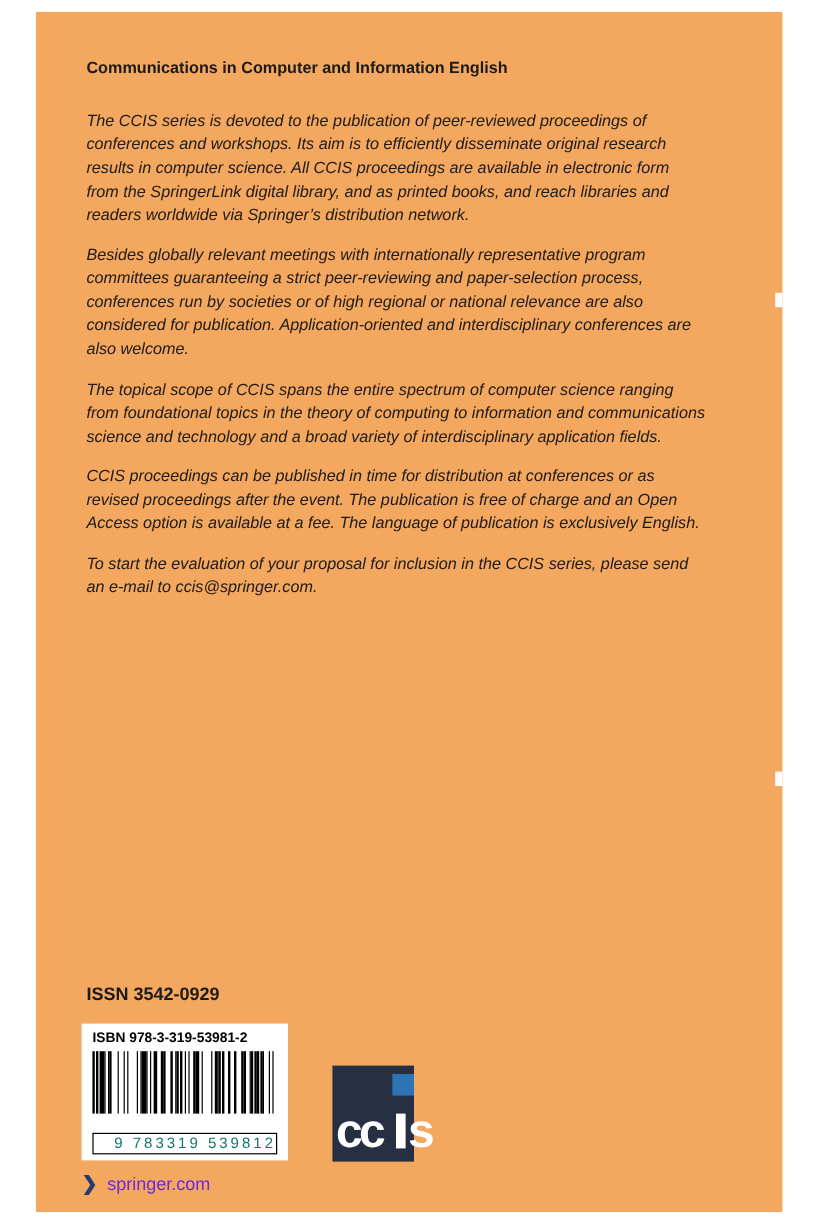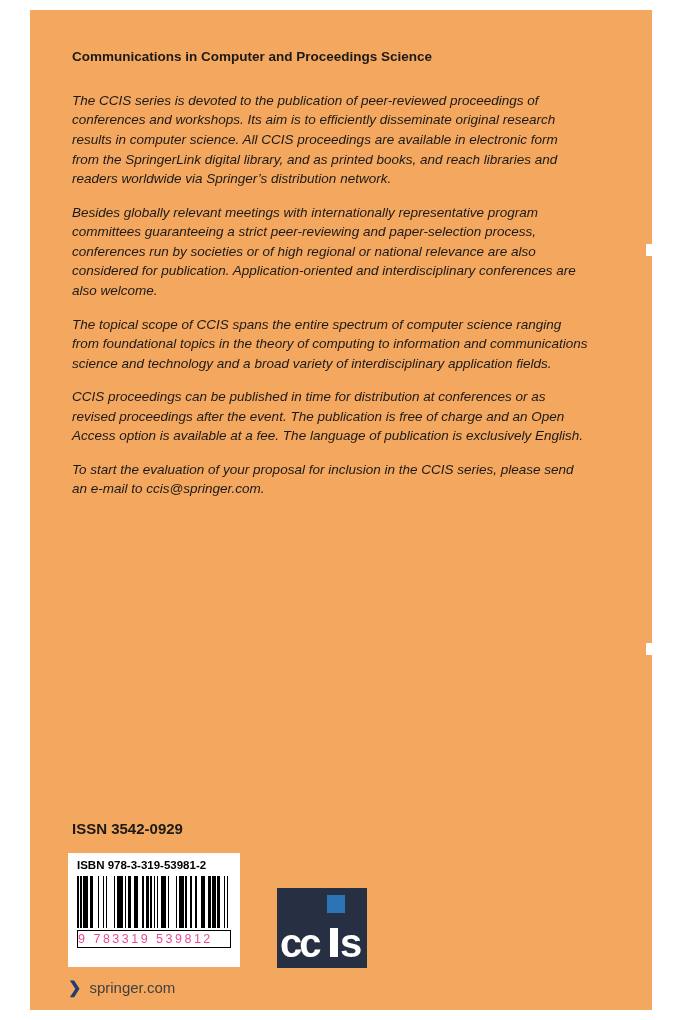--- a/index.html
+++ b/index.html
@@ -68,36 +68,36 @@
   }
   .barcode-bars {
     display: flex;
     height: 52px;
     width: 152px;
     align-items: stretch;
   }
   .bar { flex: 0 0 1.6px; }
   .bar.on { background: #000; }
   .barcode-digits {
-    margin-top: 2px;
+    margin-top: 16px;
     border: 1px solid #000;
     background: #fff;
     font-size: 12.5px;
     letter-spacing: 2.5px;
-    text-align: left;
+    text-align: right;
     padding: 1px 0;
-    color: #ec4899;
+    color: #0f766e;
     white-space: nowrap;
     overflow: hidden;
   }
   .ccis-logo {
     position: absolute;
     left: 247px;
     top: 878px;
-    width: 90px;
+    width: 68px;
     height: 80px;
     background: #272F42;
   }
   .ccis-logo .cc {
     position: absolute;
     left: 3px;
     bottom: 5px;
     font-size: 40px;
     line-height: 1;
     font-weight: bold;
@@ -138,40 +138,40 @@
     gap: 8px;
   }
   .chevron {
     color: #233B6F;
     font-size: 16px;
     font-weight: bold;
     line-height: 1;
   }
   .footer-text {
     font-size: 15px;
-    color: #404040;
+    color: #6d28d9;
   }
   .notch {
     position: absolute;
     right: 0;
     width: 6px;
     height: 12px;
     background: #ffffff;
   }
   .notch-1 { top: 234px; }
   .notch-2 { top: 633px; }
 </style>
 </head>
 <body>
 
 <div class="page">
   <div class="cover">
 
     <div class="content">
-      <h1 class="series-title">Communications in Computer and Proceedings Science</h1>
+      <h1 class="series-title">Communications in Computer and Information English</h1>
 
       <p class="para">The CCIS series is devoted to the publication of peer-reviewed proceedings of conferences and workshops. Its aim is to efficiently disseminate original research results in computer science. All CCIS proceedings are available in electronic form from the SpringerLink digital library, and as printed books, and reach libraries and readers worldwide via Springer’s distribution network.</p>
       <p class="para">Besides globally relevant meetings with internationally representative program committees guaranteeing a strict peer-reviewing and paper-selection process, conferences run by societies or of high regional or national relevance are also considered for publication. Application-oriented and interdisciplinary conferences are also welcome.</p>
       <p class="para">The topical scope of CCIS spans the entire spectrum of computer science ranging from foundational topics in the theory of computing to information and communications science and technology and a broad variety of interdisciplinary application fields.</p>
       <p class="para">CCIS proceedings can be published in time for distribution at conferences or as revised proceedings after the event. The publication is free of charge and an Open Access option is available at a fee. The language of publication is exclusively English.</p>
       <p class="para">To start the evaluation of your proposal for inclusion in the CCIS series, please send an e-mail to ccis@springer.com.</p>
     </div>
 
     <div class="issn">ISSN 3542-0929</div>
 

